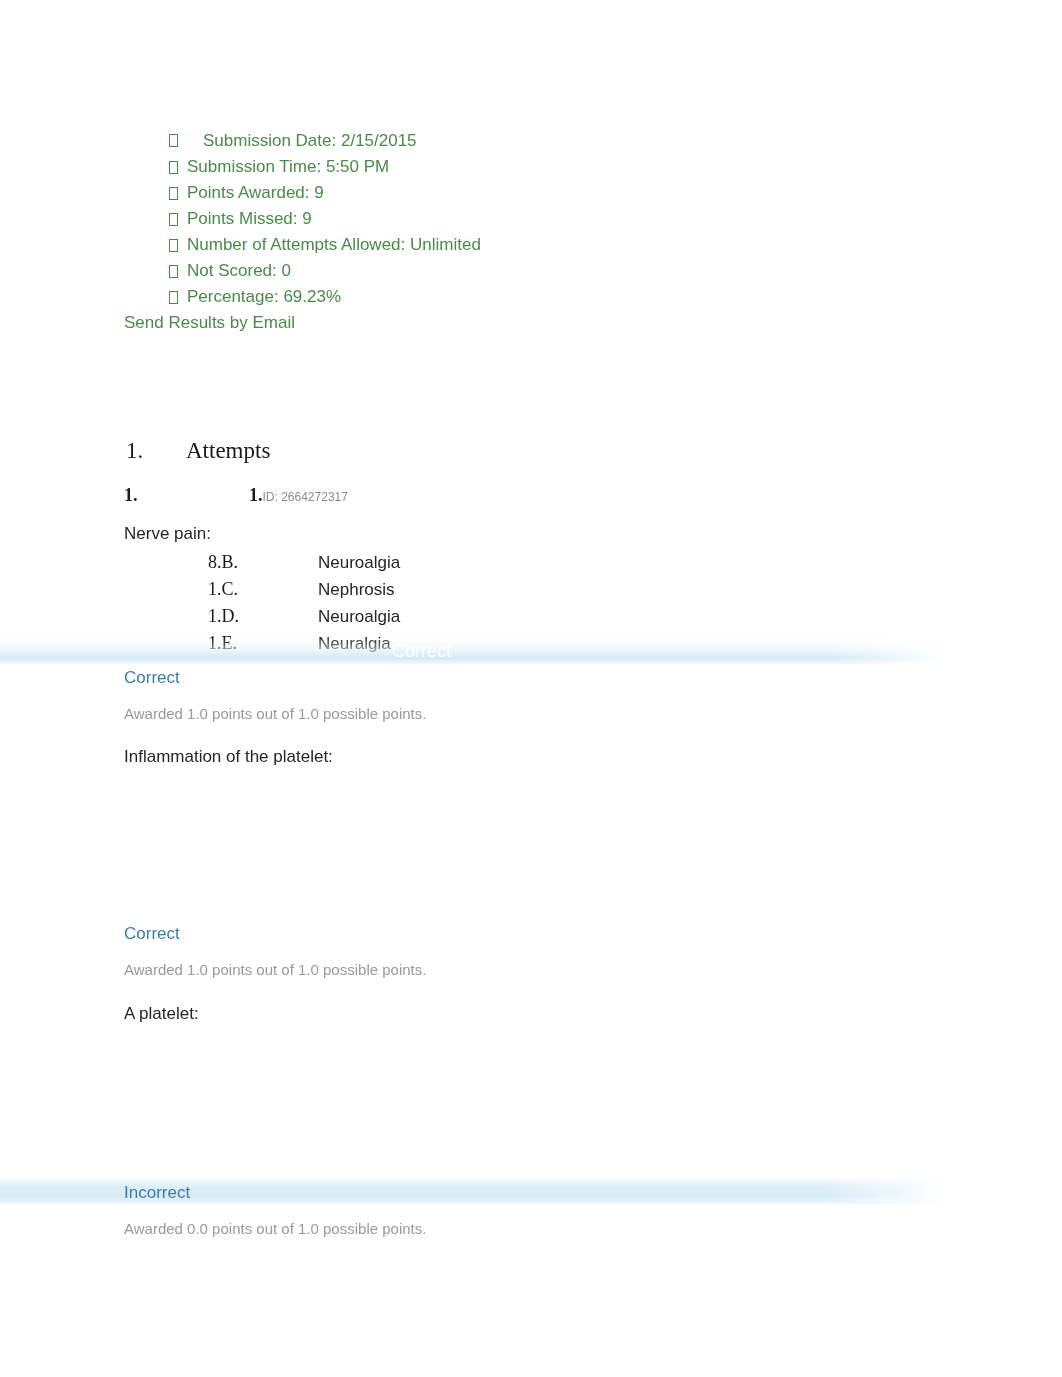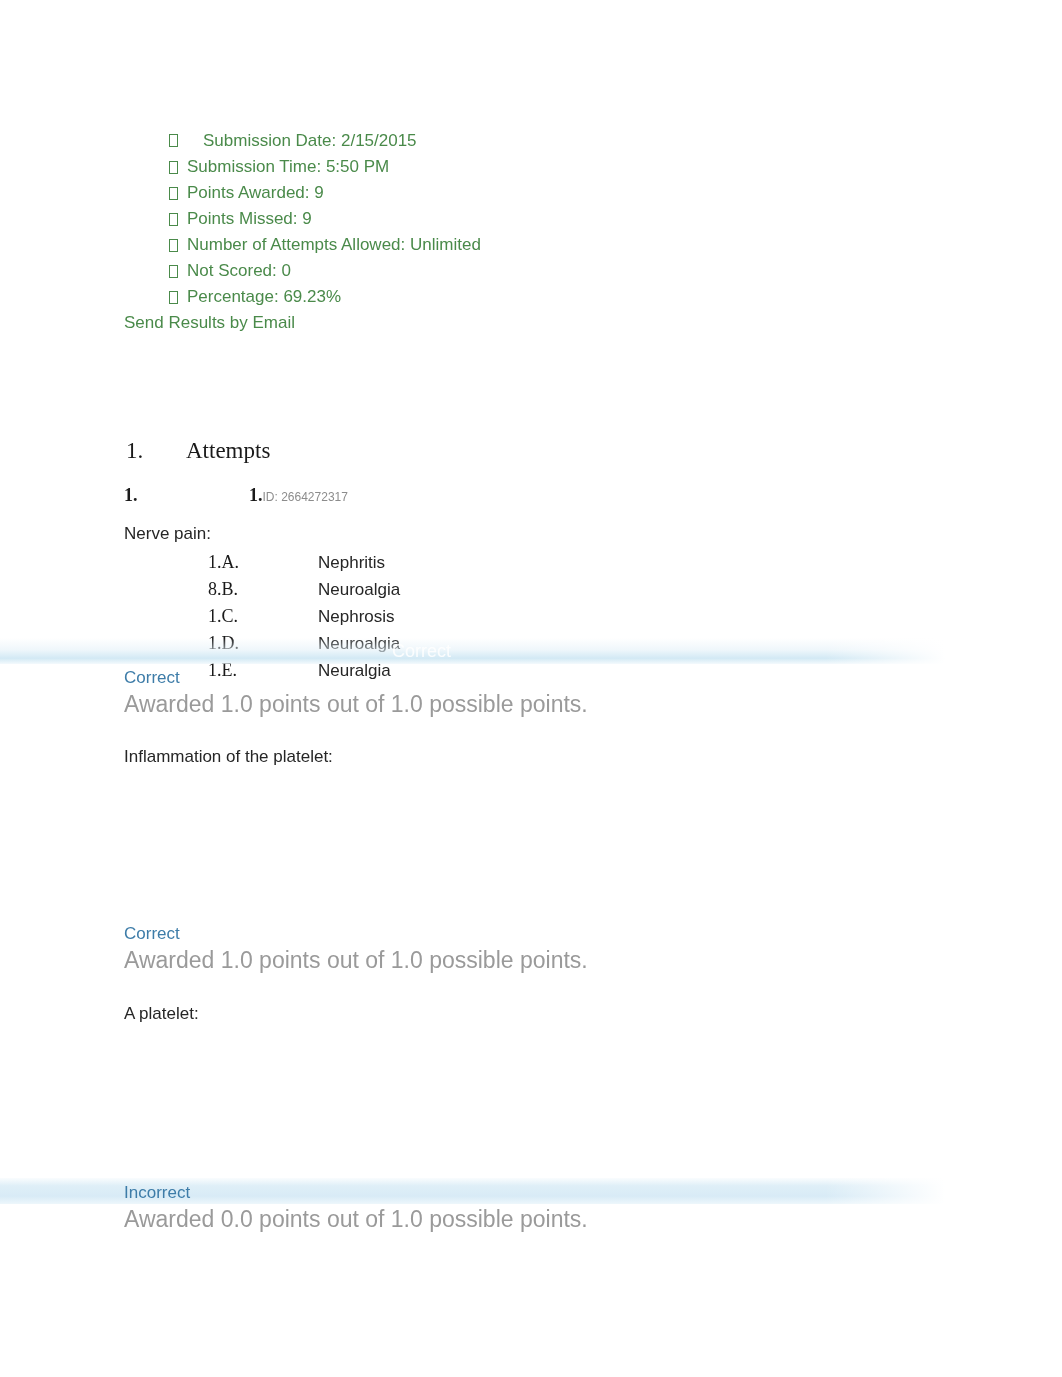--- a/index.html
+++ b/index.html
@@ -178,25 +178,25 @@
     left: 124px;
     width: 830px;
   }
   .result-status {
     font-size: 17px;
     line-height: 24px;
     color: #3d7ca8;
     white-space: nowrap;
   }
   .result-points {
-    font-size: 23px;
+    font-size: 15px;
     line-height: 26px;
     color: #9a9a9a;
     white-space: nowrap;
-    margin-top: 1px;
+    margin-top: 11px;
   }
 </style>
 </head>
 <body>
 
 <div class="page">
 
   <div class="summary">
 
     <div class="summary-row row-nobullet">
@@ -235,23 +235,20 @@
     <span class="qh-num">1.</span><span>Attempts</span>
   </div>
 
   <div class="question" style="top:483px;">
     <div class="q-numline">
       <span class="q-outer-num">1.</span><span class="q-inner-num">1.</span><span class="q-id">ID: 2664272317</span>
     </div>
     <div class="q-stem">Nerve pain:</div>
     <div class="options">
       <div class="option">
-        <span class="opt-marker">1.A.</span><span class="opt-text">Nephritis</span>
-      </div>
-      <div class="option">
         <span class="opt-marker">8.B.</span><span class="opt-text">Neuroalgia</span>
       </div>
       <div class="option">
         <span class="opt-marker">1.C.</span><span class="opt-text">Nephrosis</span>
       </div>
       <div class="option">
         <span class="opt-marker">1.D.</span><span class="opt-text">Neuroalgia</span>
       </div>
       <div class="option">
         <span class="opt-marker">1.E.</span><span class="opt-text">Neuralgia</span>

